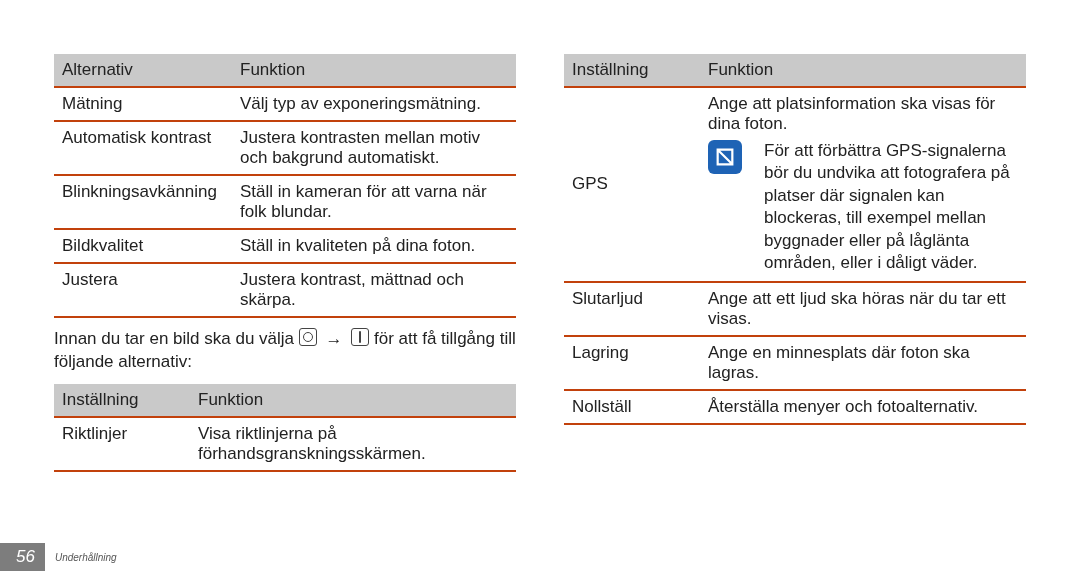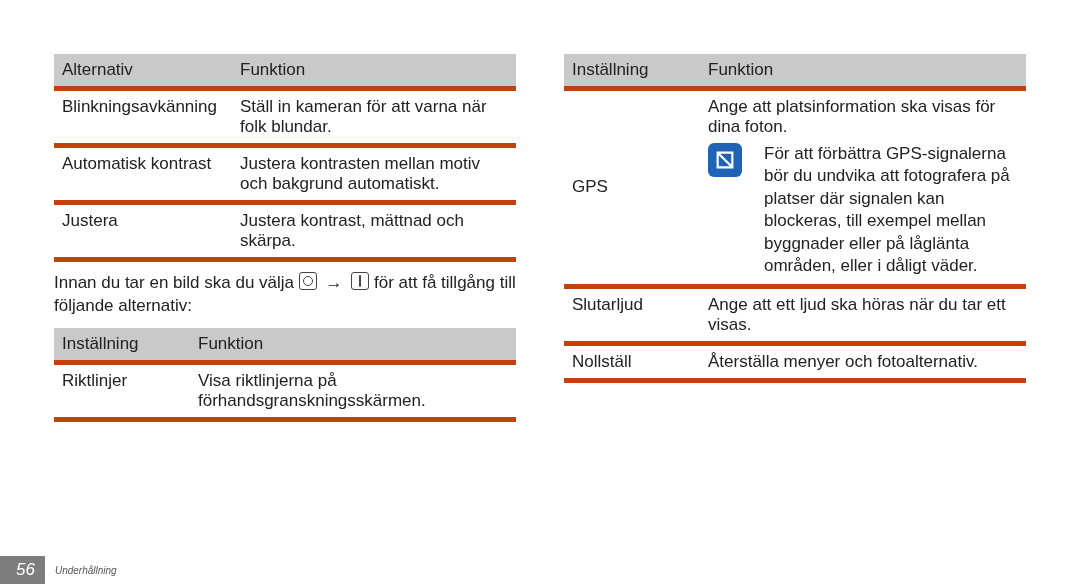--- a/index.html
+++ b/index.html
@@ -24,21 +24,21 @@
   }
   table {
     border-collapse: collapse;
     width: 100%;
     margin-bottom: 10px;
   }
   th, td {
     text-align: left;
     vertical-align: top;
     padding: 6px 10px 6px 8px;
-    border-bottom: 5px solid #c2410c;
+    border-bottom: 2px solid #c2410c;
     font-weight: normal;
   }
   thead th {
     background: #c9c9c9;
     font-weight: normal;
   }
   .para {
     margin: 2px 0 10px 0;
     line-height: 1.35;
   }
@@ -70,21 +70,21 @@
     margin-top:2px;
   }
   .note-icon {
     width:34px;height:34px;background:#1e63b5;border-radius:6px;
     display:flex;align-items:center;justify-content:center;flex-shrink:0;
   }
   .note-icon svg { width:22px;height:22px; }
   .note-body { flex:1; line-height:1.32; }
   .footer {
     position:absolute;
-    left:0; bottom:2px;
+    left:0; bottom:15px;
     display:flex;align-items:center;gap:10px;
   }
   .pagebox {
     background:#7d7d7d;color:#fff;font-style:italic;
     padding:4px 10px 4px 16px;font-size:17px;
   }
   .footlabel { font-style:italic;color:#555;font-size:10px; }
   td.col1 { width: 160px; }
   td.col1b { width: 118px; }
 </style>
@@ -95,26 +95,34 @@
   <div class="col">
     <table>
       <thead>
         <tr>
           <th>Alternativ</th>
           <th>Funktion</th>
         </tr>
       </thead>
       <tbody>
         <tr>
+            <td class="col1">Mätning</td>
+            <td>Välj typ av exponeringsmätning.</td>
+          </tr>
+        <tr>
+            <td class="col1">Automatisk kontrast</td>
+            <td>Justera kontrasten mellan motiv och bakgrund automatiskt.</td>
+          </tr>
+        <tr>
             <td class="col1">Blinkningsavkänning</td>
             <td>Ställ in kameran för att varna när folk blundar.</td>
           </tr>
         <tr>
-            <td class="col1">Automatisk kontrast</td>
-            <td>Justera kontrasten mellan motiv och bakgrund automatiskt.</td>
+            <td class="col1">Bildkvalitet</td>
+            <td>Ställ in kvaliteten på dina foton.</td>
           </tr>
         <tr>
             <td class="col1">Justera</td>
             <td>Justera kontrast, mättnad och skärpa.</td>
           </tr>
       </tbody>
     </table>
 
     <div class="para">
       <span>Innan du tar en bild ska du välja </span>
@@ -163,20 +171,24 @@
                 <div class="note-body">För att förbättra GPS-signalerna bör du undvika att fotografera på platser där signalen kan blockeras, till exempel mellan byggnader eller på låglänta områden, eller i dåligt väder.</div>
               </div>
             </div>
           </td>
         </tr>
         <tr>
           <td class="col1b">Slutarljud</td>
           <td>Ange att ett ljud ska höras när du tar ett visas.</td>
         </tr>
         <tr>
+          <td class="col1b">Lagring</td>
+          <td>Ange en minnesplats där foton ska lagras.</td>
+        </tr>
+        <tr>
           <td class="col1b">Nollställ</td>
           <td>Återställa menyer och fotoalternativ.</td>
         </tr>
       </tbody>
     </table>
   </div>
 </div>
 
 <div class="footer">
   <div class="pagebox">56</div>

